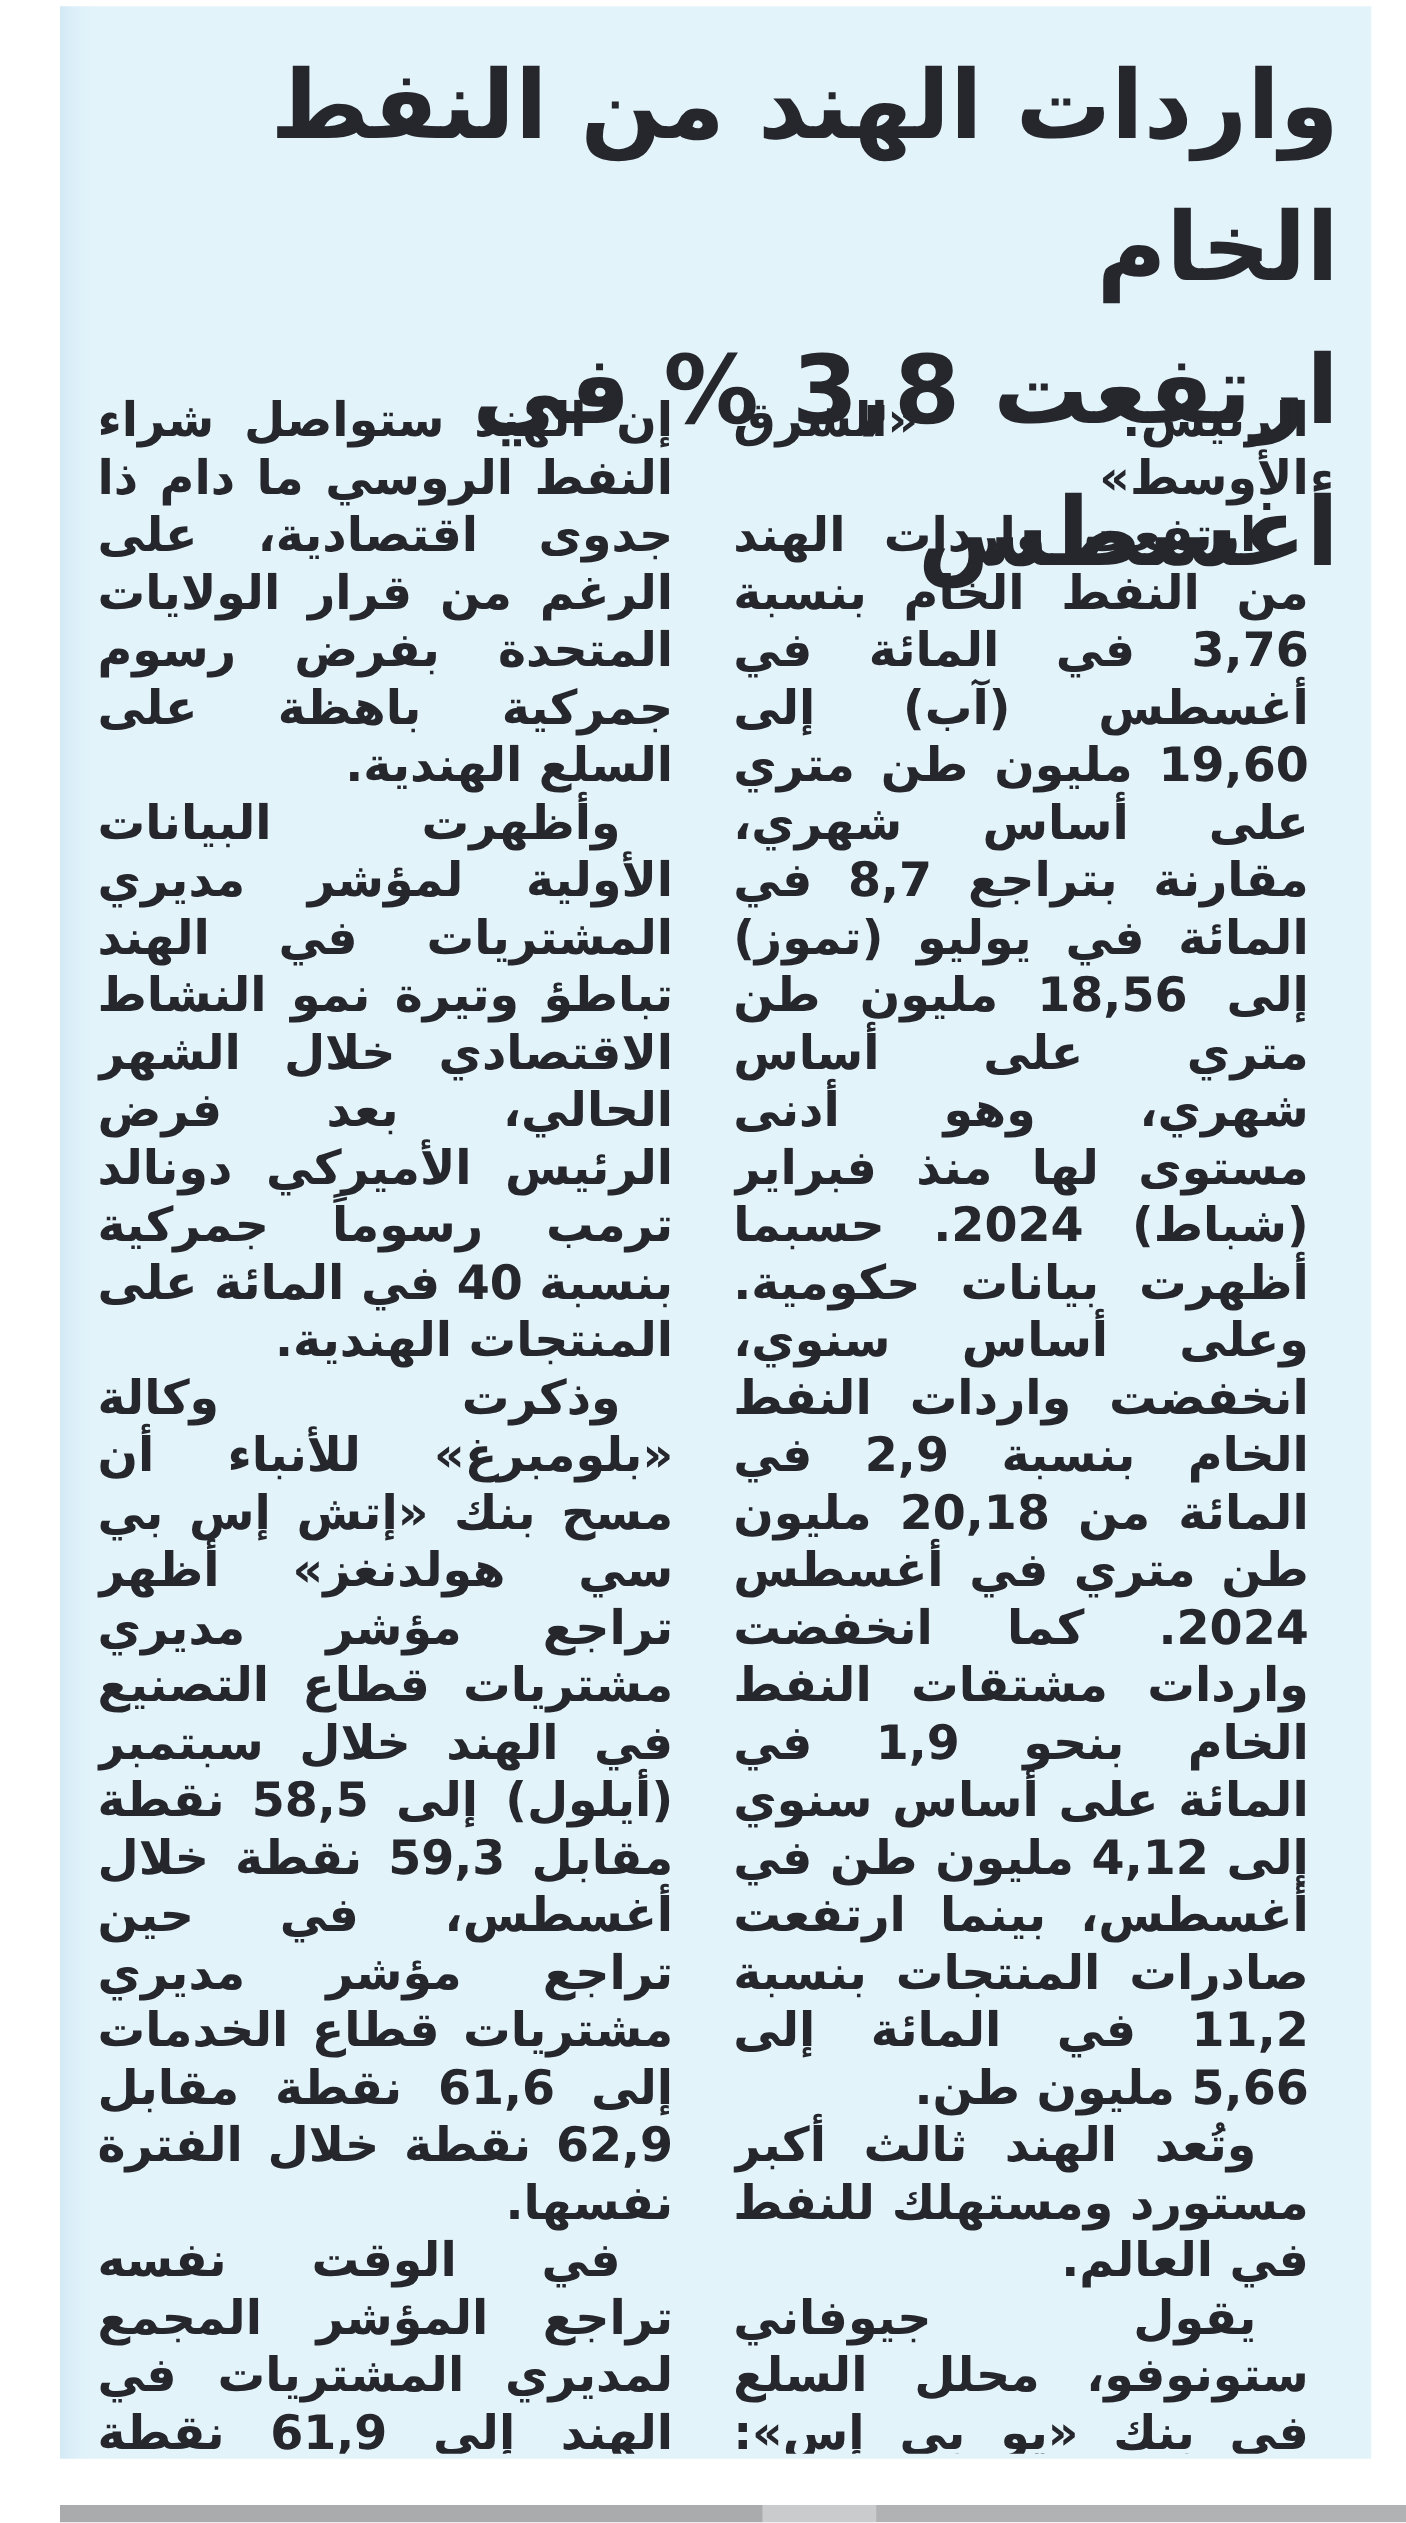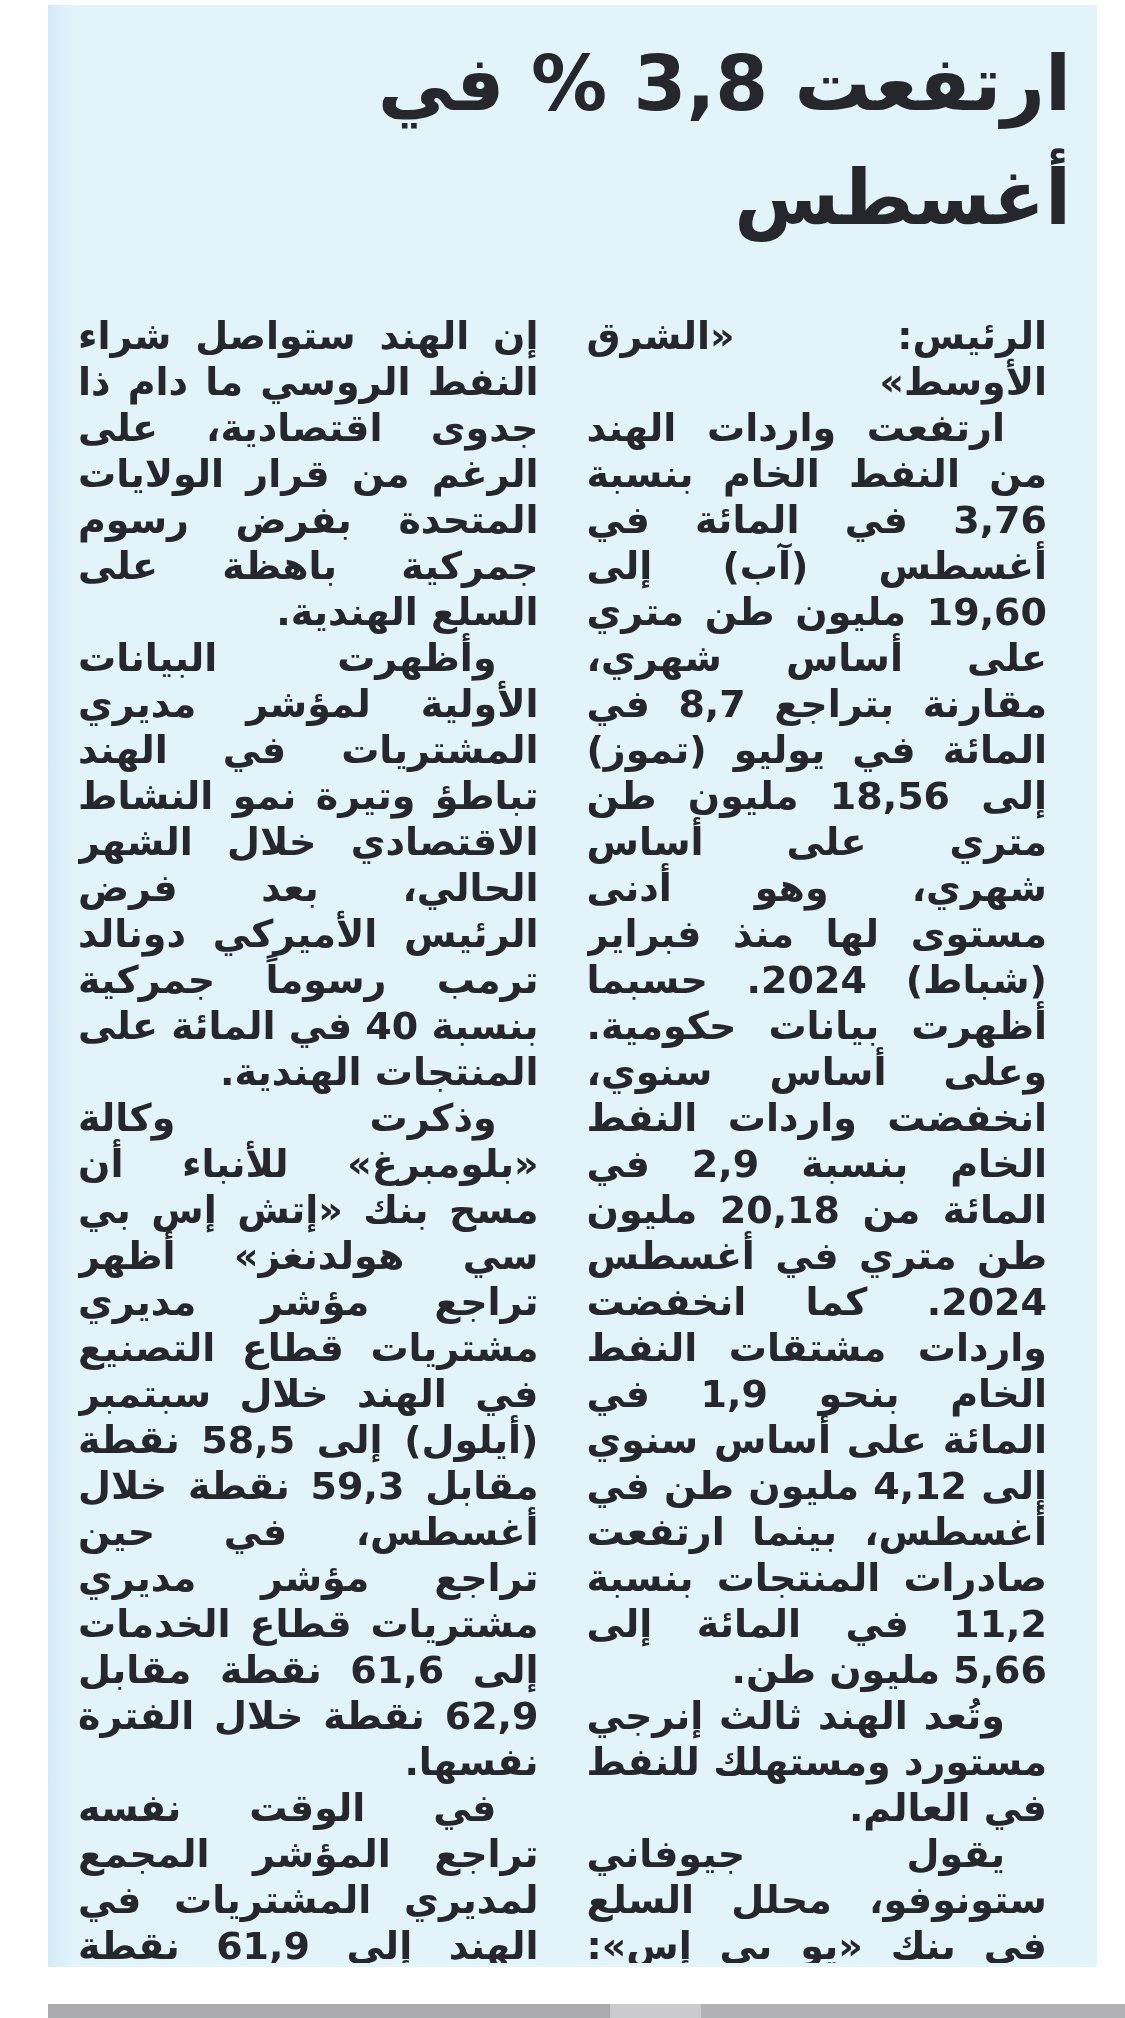--- a/index.html
+++ b/index.html
@@ -93,29 +93,30 @@
   }
 </style>
 </head>
 <body>
 
 <div class="page">
 
   <div class="panel">
 
     <div class="headline">
+      <div>واردات الهند من النفط الخام</div>
       <div>ارتفعت 3,8 % في أغسطس</div>
     </div>
 
     <div class="columns">
 
       <div class="col">
         <p class="byline">الرئيس: «الشرق الأوسط»</p>
         <p class="indent">ارتفعت واردات الهند من النفط الخام بنسبة 3,76 في المائة في أغسطس (آب) إلى 19,60 مليون طن متري على أساس شهري، مقارنة بتراجع 8,7 في المائة في يوليو (تموز) إلى 18,56 مليون طن متري على أساس شهري، وهو أدنى مستوى لها منذ فبراير (شباط) 2024. حسبما أظهرت بيانات حكومية. وعلى أساس سنوي، انخفضت واردات النفط الخام بنسبة 2,9 في المائة من 20,18 مليون طن متري في أغسطس 2024. كما انخفضت واردات مشتقات النفط الخام بنحو 1,9 في المائة على أساس سنوي إلى 4,12 مليون طن في أغسطس، بينما ارتفعت صادرات المنتجات بنسبة 11,2 في المائة إلى 5,66 مليون طن.</p>
-        <p class="indent">وتُعد الهند ثالث إنرجي مستورد ومستهلك للنفط في العالم.</p>
+        <p class="indent">وتُعد الهند ثالث أكبر مستورد ومستهلك للنفط في العالم.</p>
         <p class="indent">يقول جيوفاني ستونوفو، محلل السلع في بنك «يو بي إس»: «في يوليو، عانت الواردات الهندية من عقوبات أوروبية على مصفاة هندية، وتهديد الولايات المتحدة بزيادة الرسوم الجمركية على الهند إذا استمرت في شراء النفط الروسي». وأضاف ستونوفو: «شهد أغسطس تعديلاً وتدرجاً في التدفقات، ومن ثمّ انتعاشاً».</p>
 
       </div>
 
       <div class="col">
         <p>إن الهند ستواصل شراء النفط الروسي ما دام ذا جدوى اقتصادية، على الرغم من قرار الولايات المتحدة بفرض رسوم جمركية باهظة على السلع الهندية.</p>
         <p class="indent">وأظهرت البيانات الأولية لمؤشر مديري المشتريات في الهند تباطؤ وتيرة نمو النشاط الاقتصادي خلال الشهر الحالي، بعد فرض الرئيس الأميركي دونالد ترمب رسوماً جمركية بنسبة 40 في المائة على المنتجات الهندية.</p>
         <p class="indent">وذكرت وكالة «بلومبرغ» للأنباء أن مسح بنك «إتش إس بي سي هولدنغز» أظهر تراجع مؤشر مديري مشتريات قطاع التصنيع في الهند خلال سبتمبر (أيلول) إلى 58,5 نقطة مقابل 59,3 نقطة خلال أغسطس، في حين تراجع مؤشر مديري مشتريات قطاع الخدمات إلى 61,6 نقطة مقابل 62,9 نقطة خلال الفترة نفسها.</p>
         <p class="indent">في الوقت نفسه تراجع المؤشر المجمع لمديري المشتريات في الهند إلى 61,9 نقطة مقابل 38,7 نقطة في أغسطس.</p>
         <p class="indent">يذكر أن قراءة المؤشر أكثر من 50 نقطة تشير إلى نمو النشاط الاقتصادي للقطاع، في حين تشير قراءة أقل من 50 نقطة إلى انكماش النشاط.</p>

